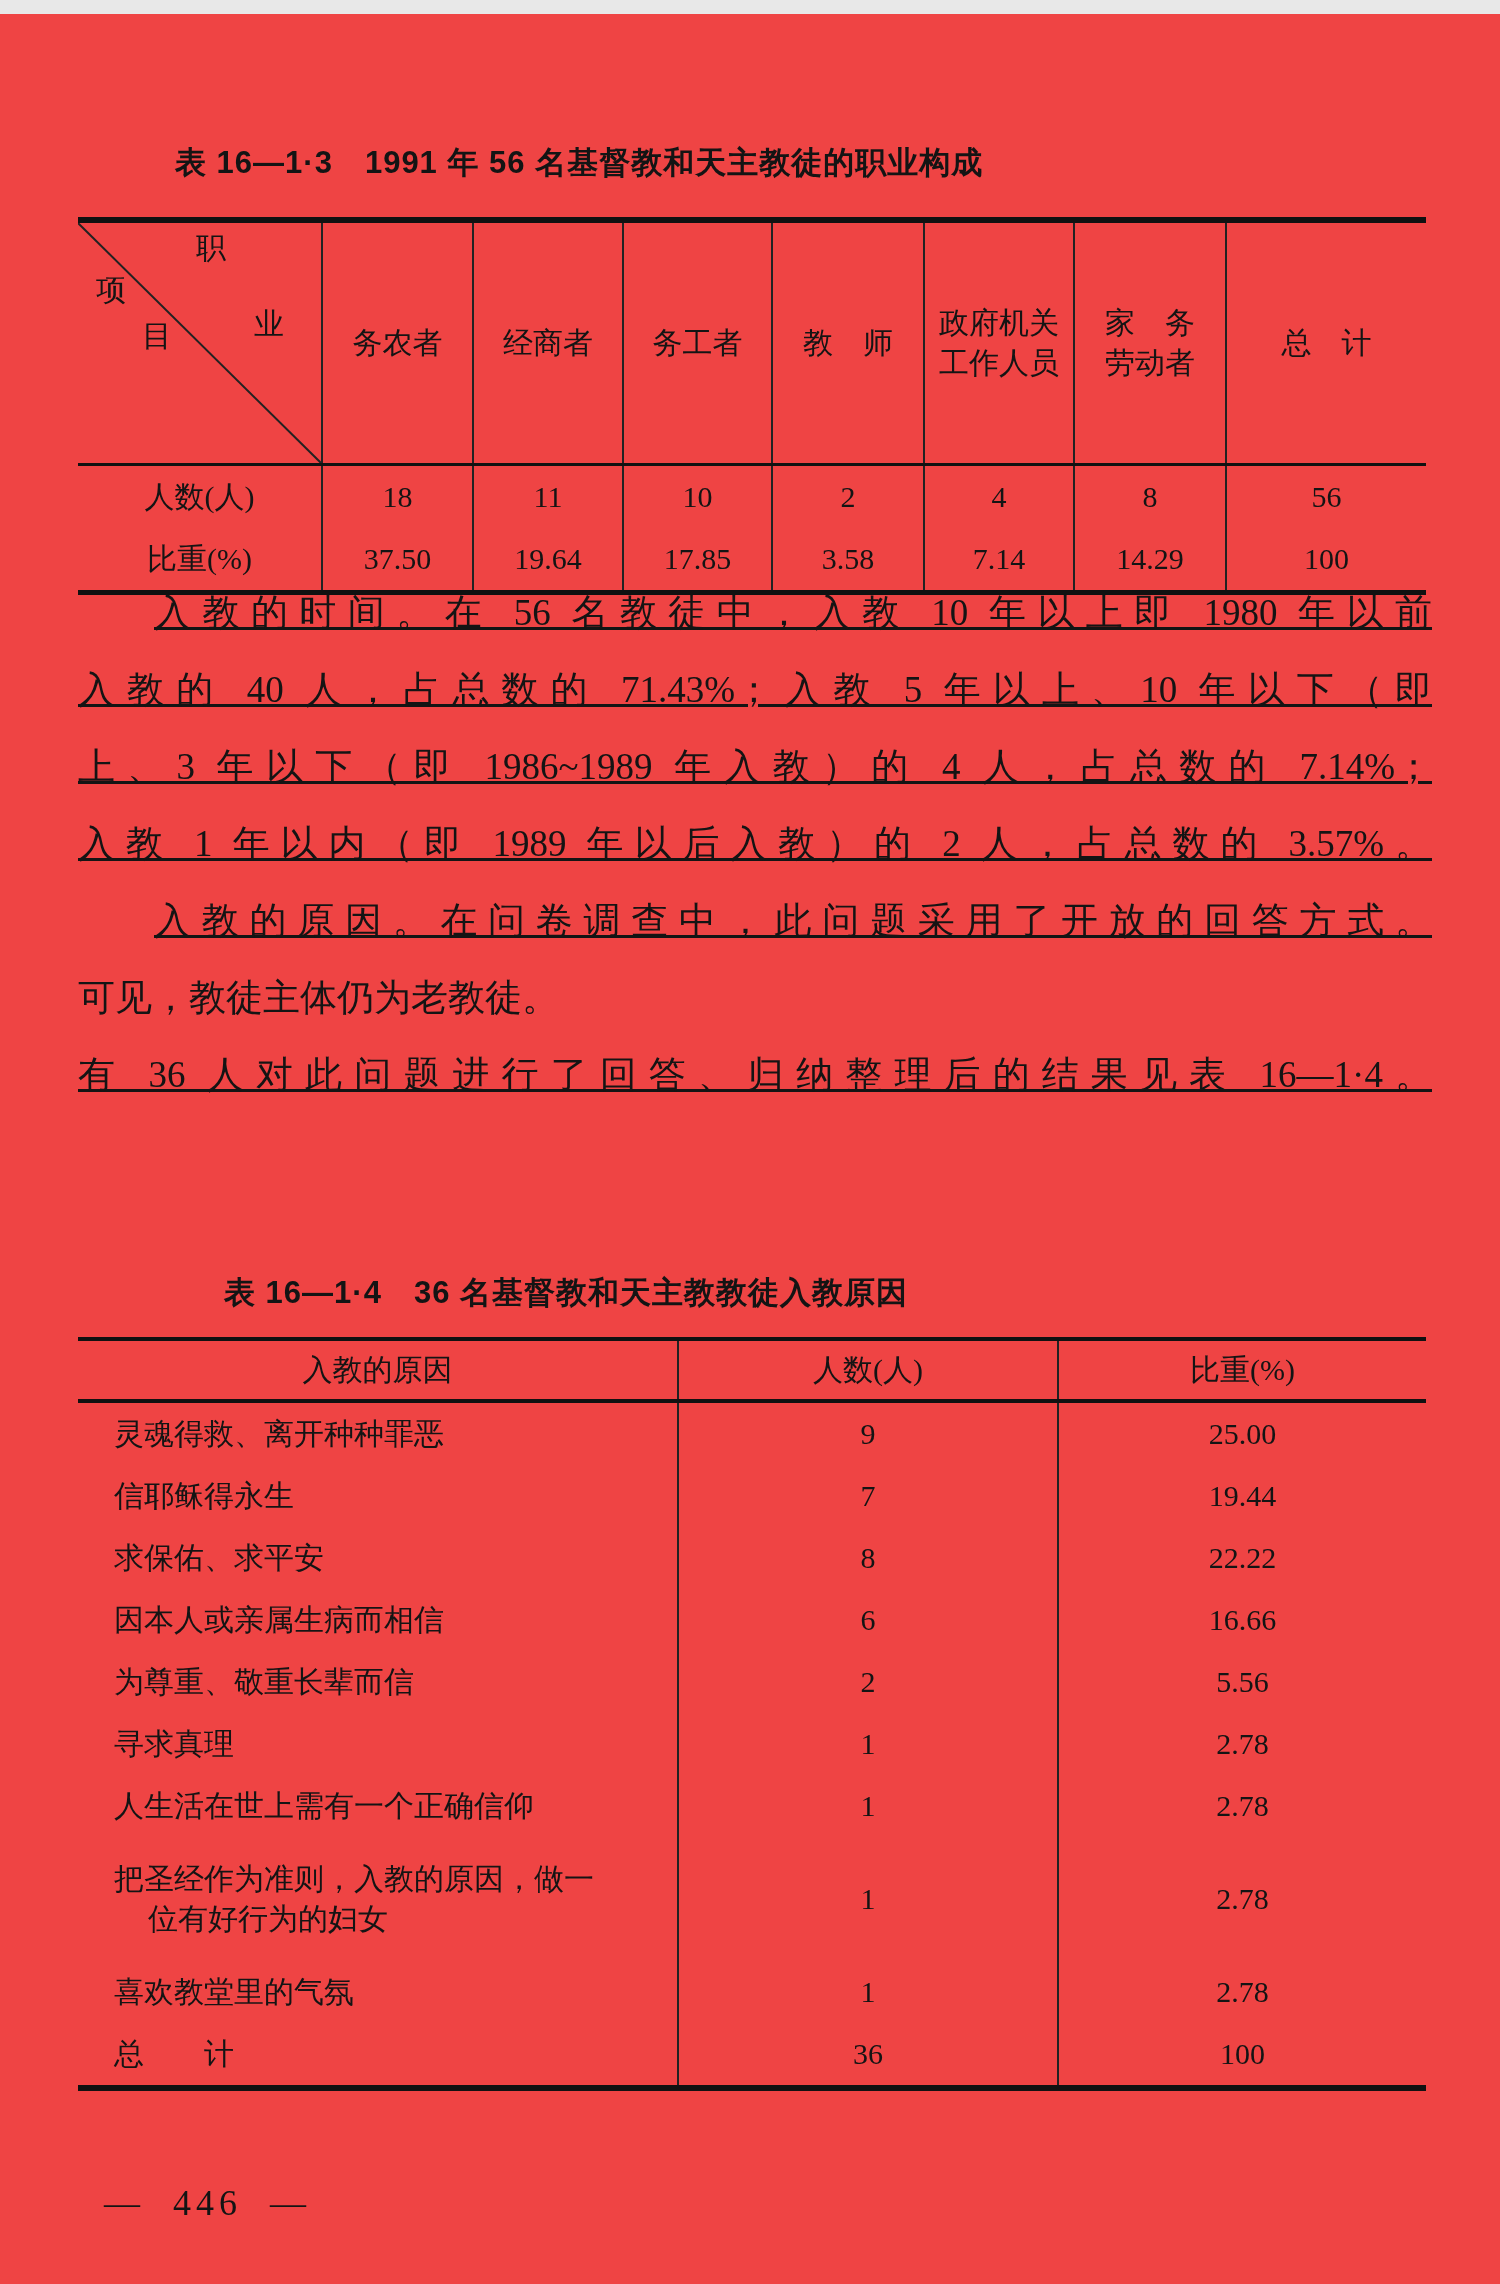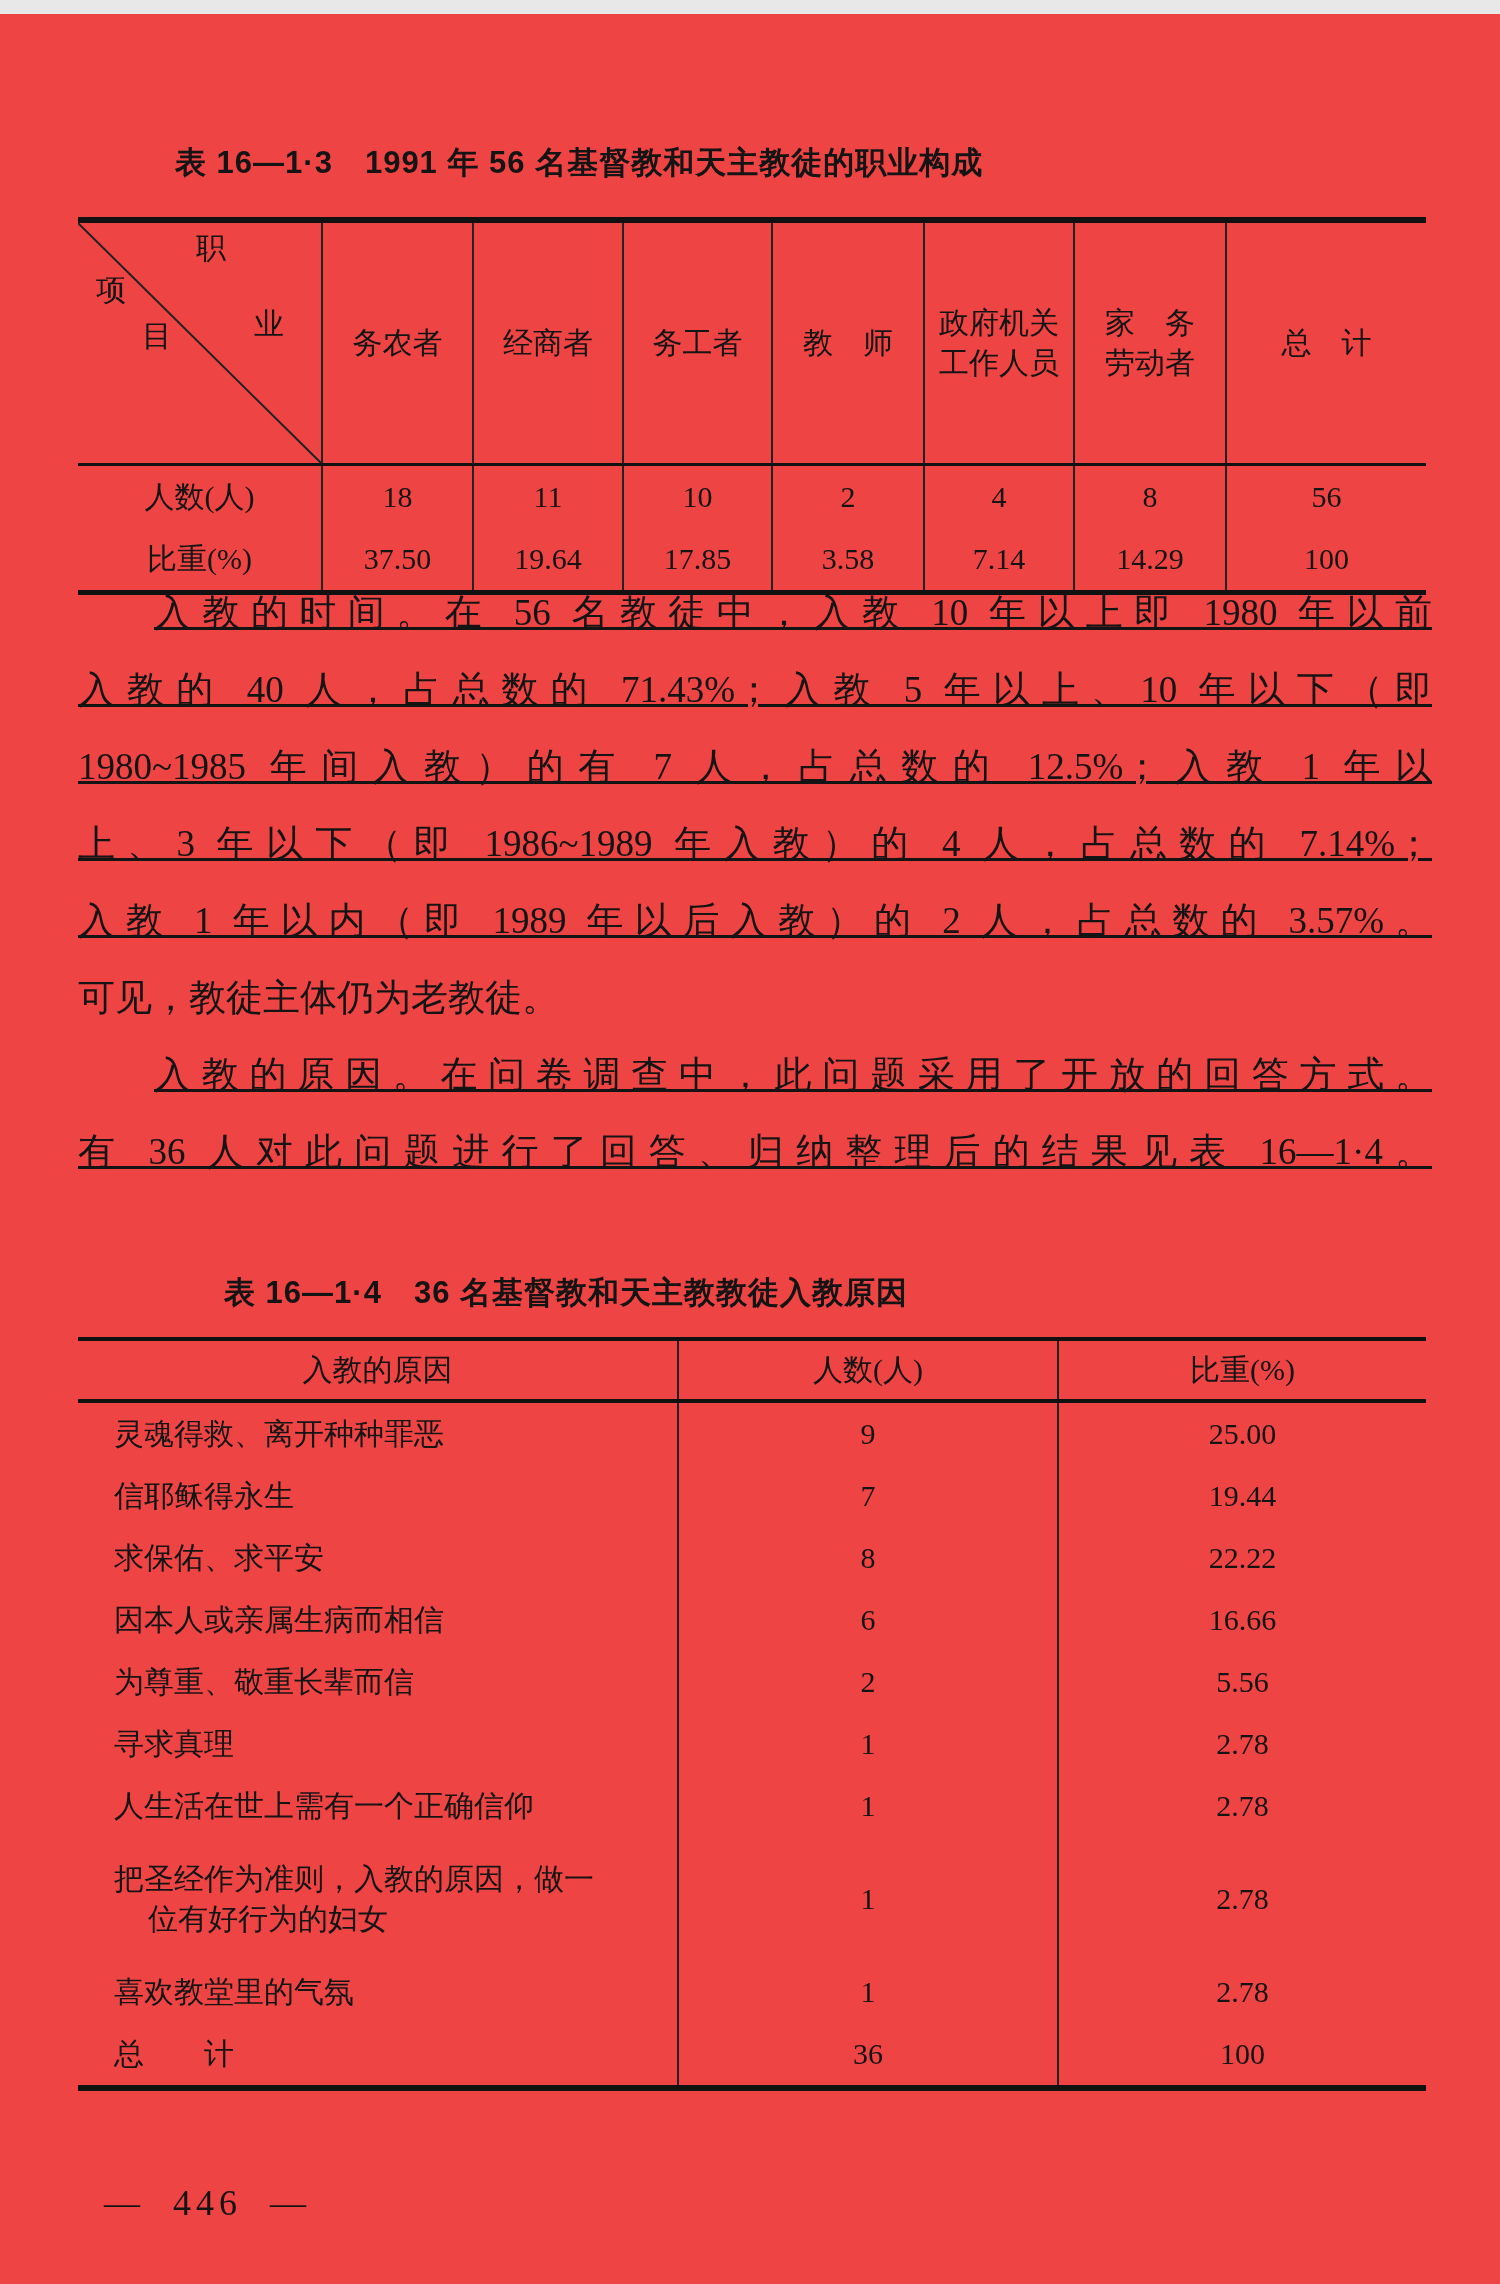--- a/index.html
+++ b/index.html
@@ -136,25 +136,24 @@
         <td>7.14</td>
         <td>14.29</td>
         <td>100</td>
       </tr>
     </tbody>
   </table>
 
   <div id="bodytext">
     <div class="bline fill indent">入教的时间。在 56 名教徒中，入教 10 年以上即 1980 年以前</div>
     <div class="bline fill">入教的 40 人，占总数的 71.43%；入教 5 年以上、10 年以下（即</div>
-    <div class="bline fill">1980~1985 年间入教）的有 7 人，占总数的 12.5%；入教 1 年以</div>
     <div class="bline fill">上、3 年以下（即 1986~1989 年入教）的 4 人，占总数的 7.14%；</div>
     <div class="bline fill">入教 1 年以内（即 1989 年以后入教）的 2 人，占总数的 3.57%。</div>
+    <div class="bline fill indent">入教的原因。在问卷调查中，此问题采用了开放的回答方式。</div>
     <div class="bline">可见，教徒主体仍为老教徒。</div>
-    <div class="bline fill indent">入教的原因。在问卷调查中，此问题采用了开放的回答方式。</div>
     <div class="bline fill">有 36 人对此问题进行了回答、归纳整理后的结果见表 16—1·4。</div>
   </div>
 
   <div class="tbl-title" id="title2">表 16—1·4　36 名基督教和天主教教徒入教原因</div>
 
   <table id="table2">
     <colgroup>
       <col style="width:600px">
         <col style="width:380px">
         <col style="width:368px">

